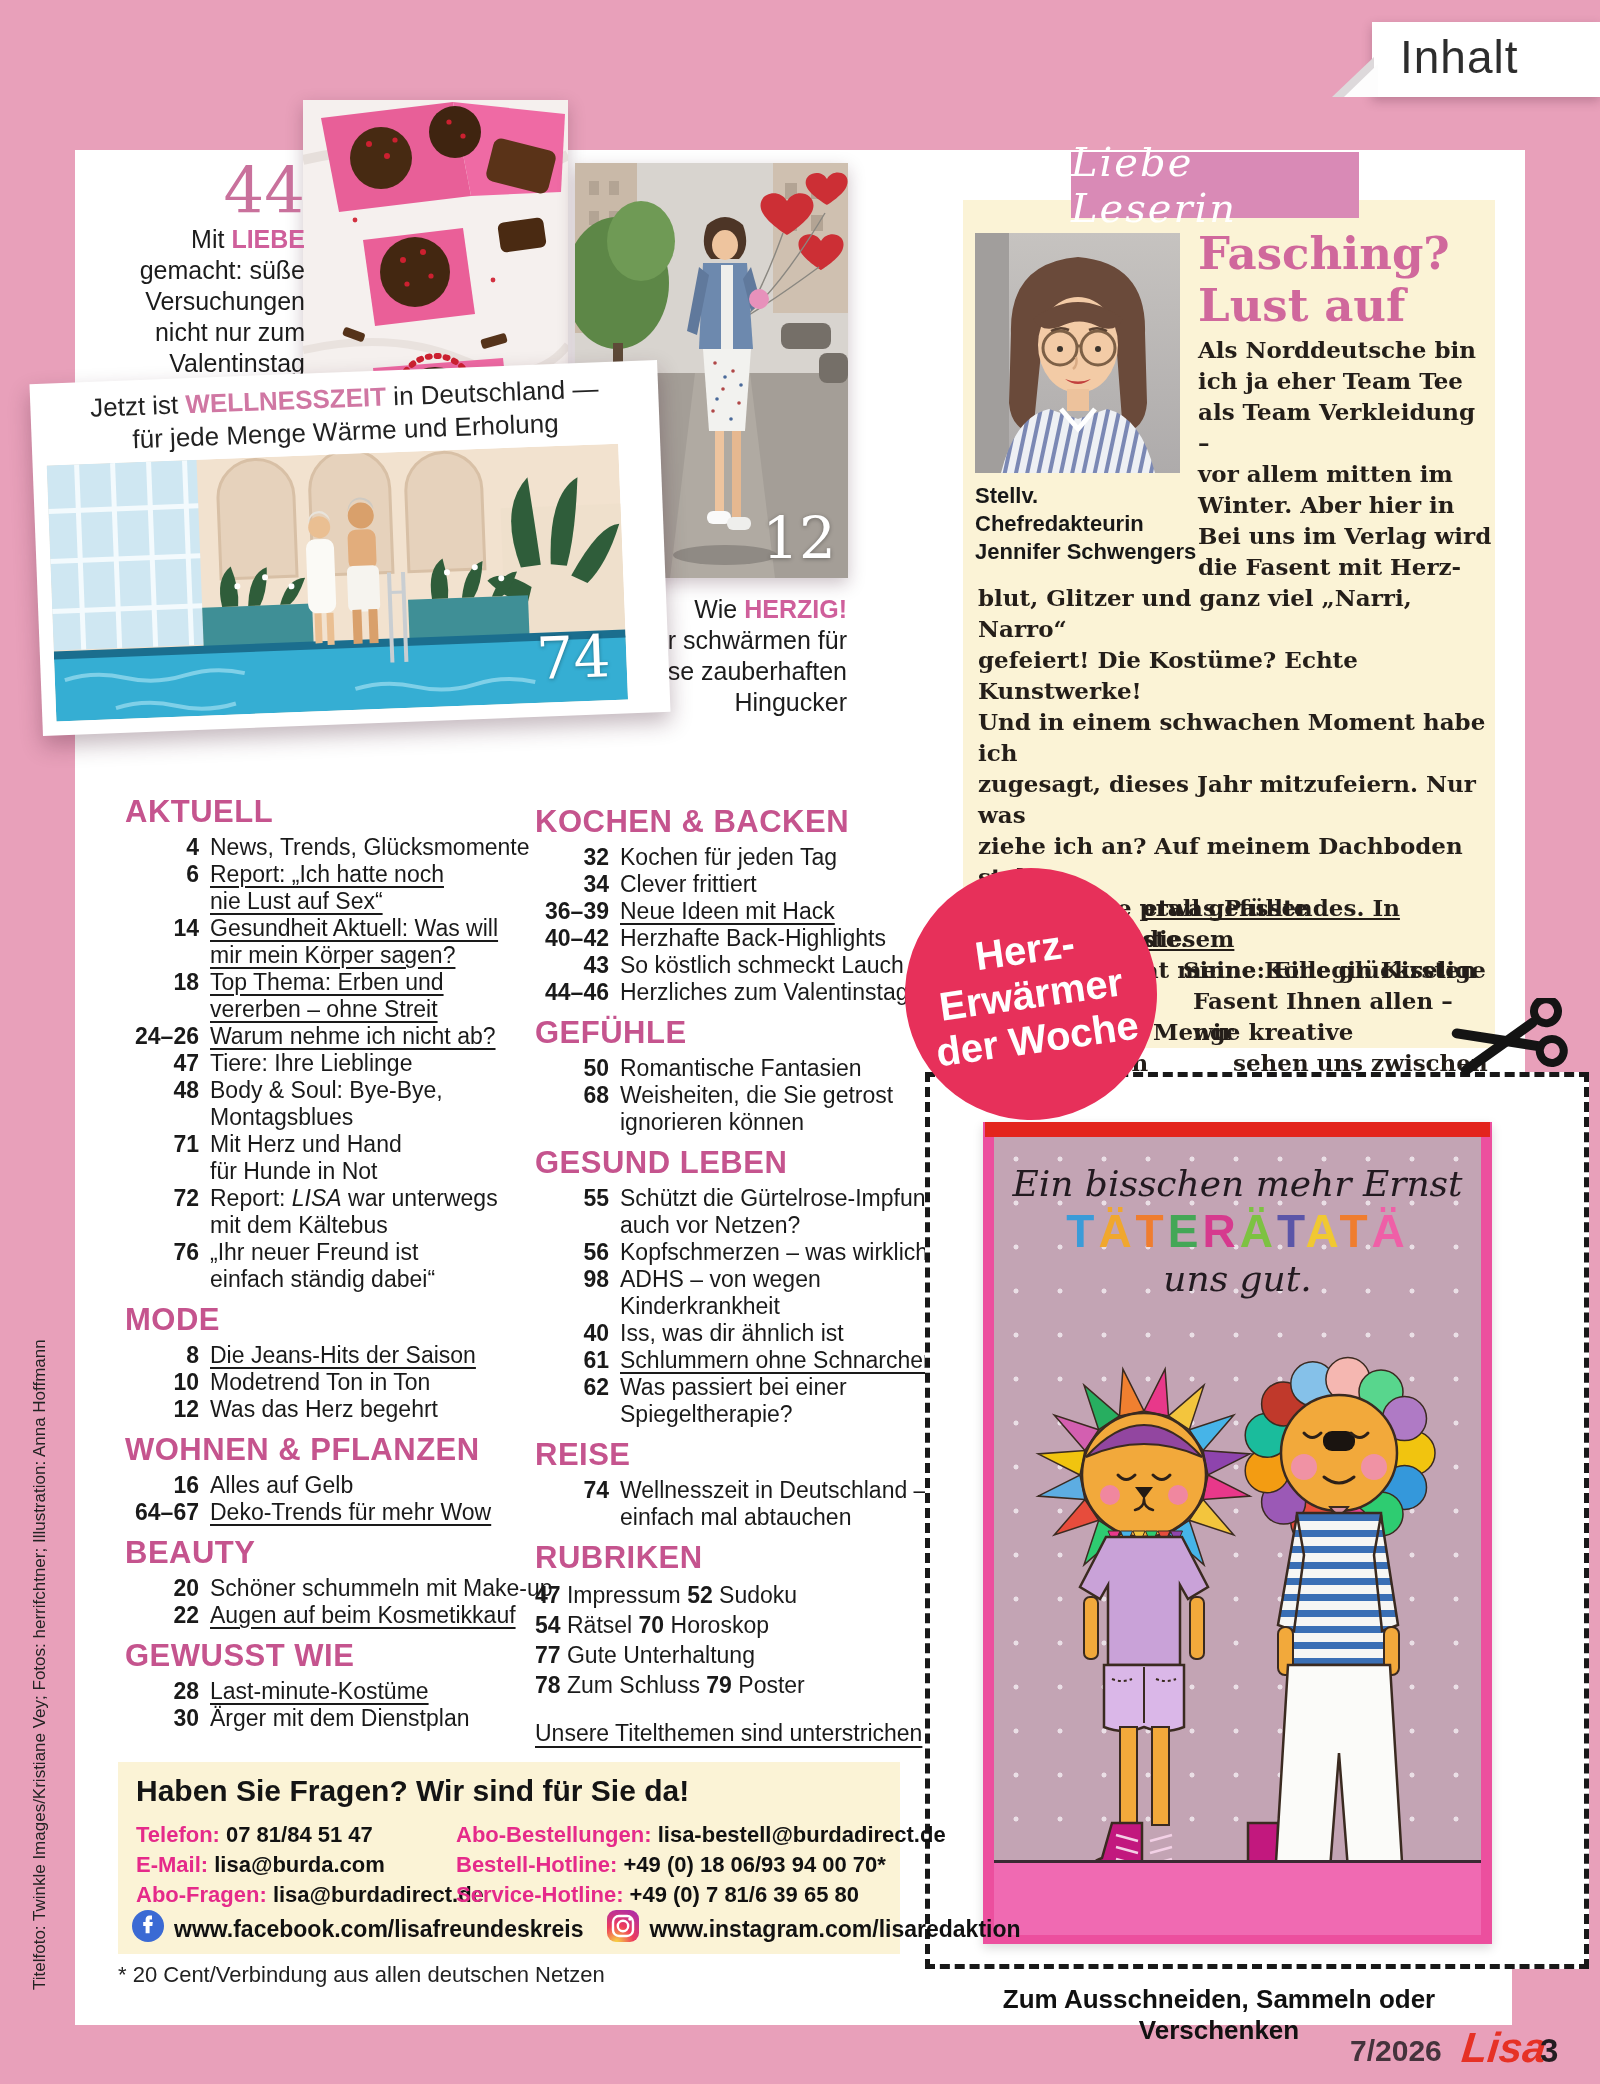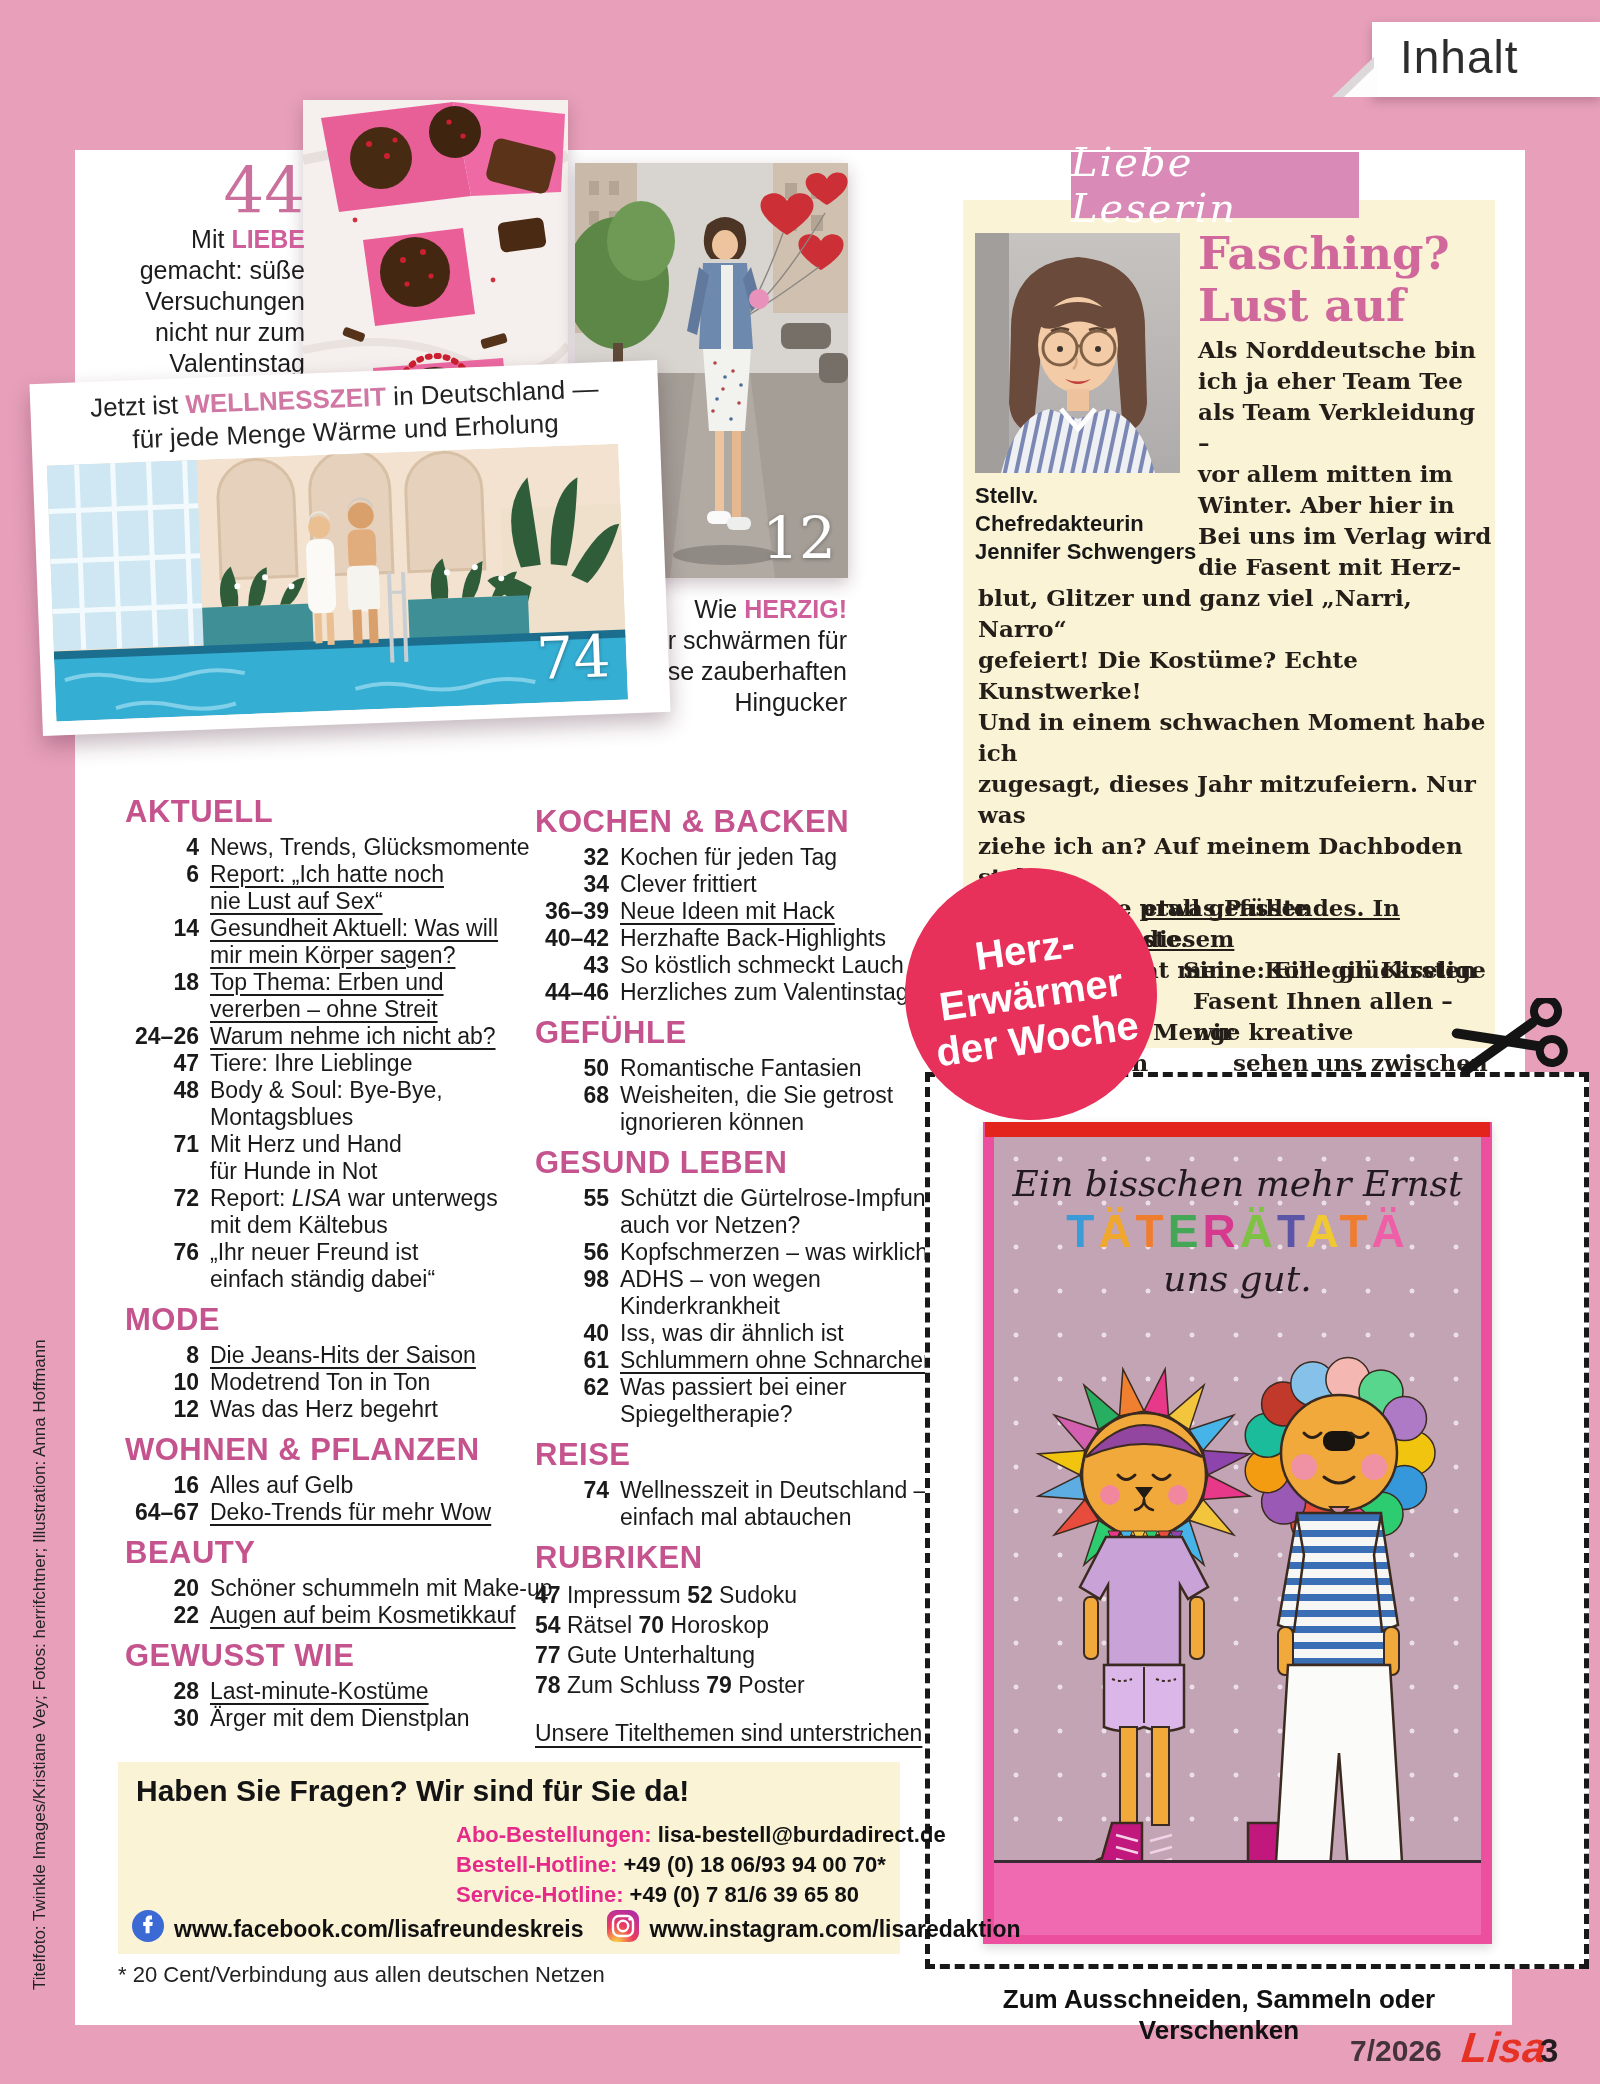--- a/index.html
+++ b/index.html
@@ -745,20 +745,25 @@
         <circle cx="100" cy="62" r="12" stroke-width="8"></circle>
         <circle cx="104" cy="22" r="12" stroke-width="8"></circle>
       </g>
     </svg>
   </div>
   <div class="abs cut-caption">Zum Ausschneiden, Sammeln oder Verschenken</div>
   <div class="abs pink-patch"></div>
 
   <div class="abs cbox">
     <div class="title">Haben Sie Fragen? Wir sind für Sie da!</div>
+    <div class="ccol-l" id="contact-left">
+        <div class="crow"><span class="lab">Telefon: </span><span>07 81/84 51 47</span></div>
+        <div class="crow"><span class="lab">E-Mail: </span><span>lisa@burda.com</span></div>
+        <div class="crow"><span class="lab">Abo-Fragen: </span><span>lisa@burdadirect.de</span></div>
+      </div>
     <div class="ccol-r" id="contact-right">
         <div class="crow"><span class="lab">Abo-Bestellungen: </span><span>lisa-bestell@burdadirect.de</span></div>
         <div class="crow"><span class="lab">Bestell-Hotline: </span><span>+49 (0) 18 06/93 94 00 70*</span></div>
         <div class="crow"><span class="lab">Service-Hotline: </span><span>+49 (0) 7 81/6 39 65 80</span></div>
       </div>
     <div class="csocial">
       <span>
         <svg width="32" height="32" viewBox="0 0 32 32">
             <circle cx="16" cy="16" r="16" fill="#3b6ad4"></circle>
             <path d="M18 10h3V5h-3c-3.3 0-5 2.2-5 5v3h-3v5h3v9h5v-9h3.4l.6-5H18v-2.6c0-.3.2-.4.5-.4z" fill="#fff" transform="scale(.8) translate(4,2)"></path>

